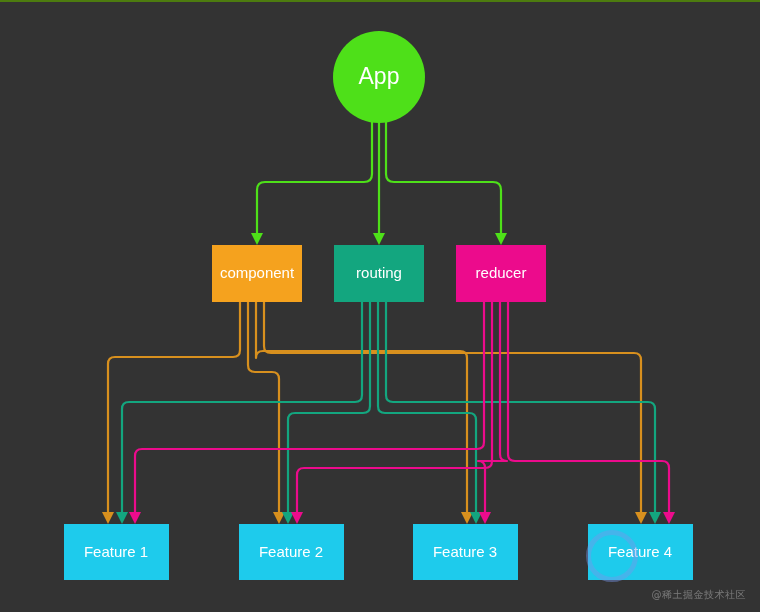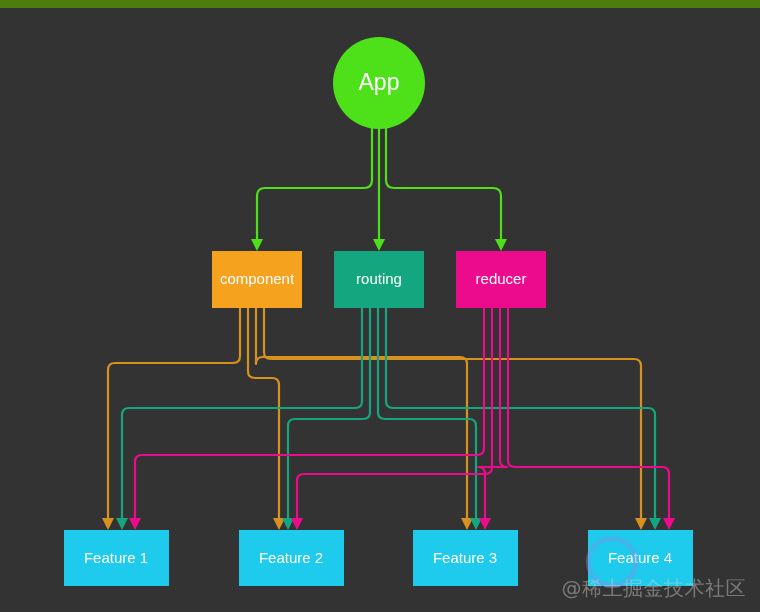--- a/index.html
+++ b/index.html
@@ -1,28 +1,28 @@
 <!DOCTYPE html>
 <html><head>
 <meta charset="utf-8">
 <style>
   html,body{margin:0;padding:0;background:#2e2e2e;}
   body{width:760px;height:612px;overflow:hidden;
        font-family:"Liberation Sans","DejaVu Sans",sans-serif;}
   #canvas{position:relative;width:760px;height:612px;background:#333333;
-          box-sizing:border-box;border-top:8px solid #4d7c0f;}
+          box-sizing:border-box;border-top:2px solid #4d7c0f;}
   svg#graph{position:absolute;left:0;top:0;width:760px;height:612px;}
   .node-label{fill:#ffffff;font-family:"Liberation Sans","DejaVu Sans",sans-serif;
               text-anchor:middle;dominant-baseline:middle;}
   .lbl-app{font-size:23px;}
   .lbl-mid{font-size:15px;}
   .lbl-feat{font-size:15px;}
   .watermark{position:absolute;right:14px;bottom:10px;display:flex;
              align-items:center;gap:6px;opacity:.45;pointer-events:none;}
-  .wm-text{color:#cfcfcf;font-size:20px;font-family:"DejaVu Sans",sans-serif;
+  .wm-text{color:#cfcfcf;font-size:10px;font-family:"DejaVu Sans",sans-serif;
            letter-spacing:.5px;}
   .wm-ring{position:absolute;left:586px;top:528px;width:42px;height:42px;
            border-radius:50%;border:5px solid rgba(120,150,235,.55);opacity:.8;}
 </style>
 </head>
 <body>
 
 <div id="canvas">
 
   <svg id="graph" viewBox="0 0 760 612">

